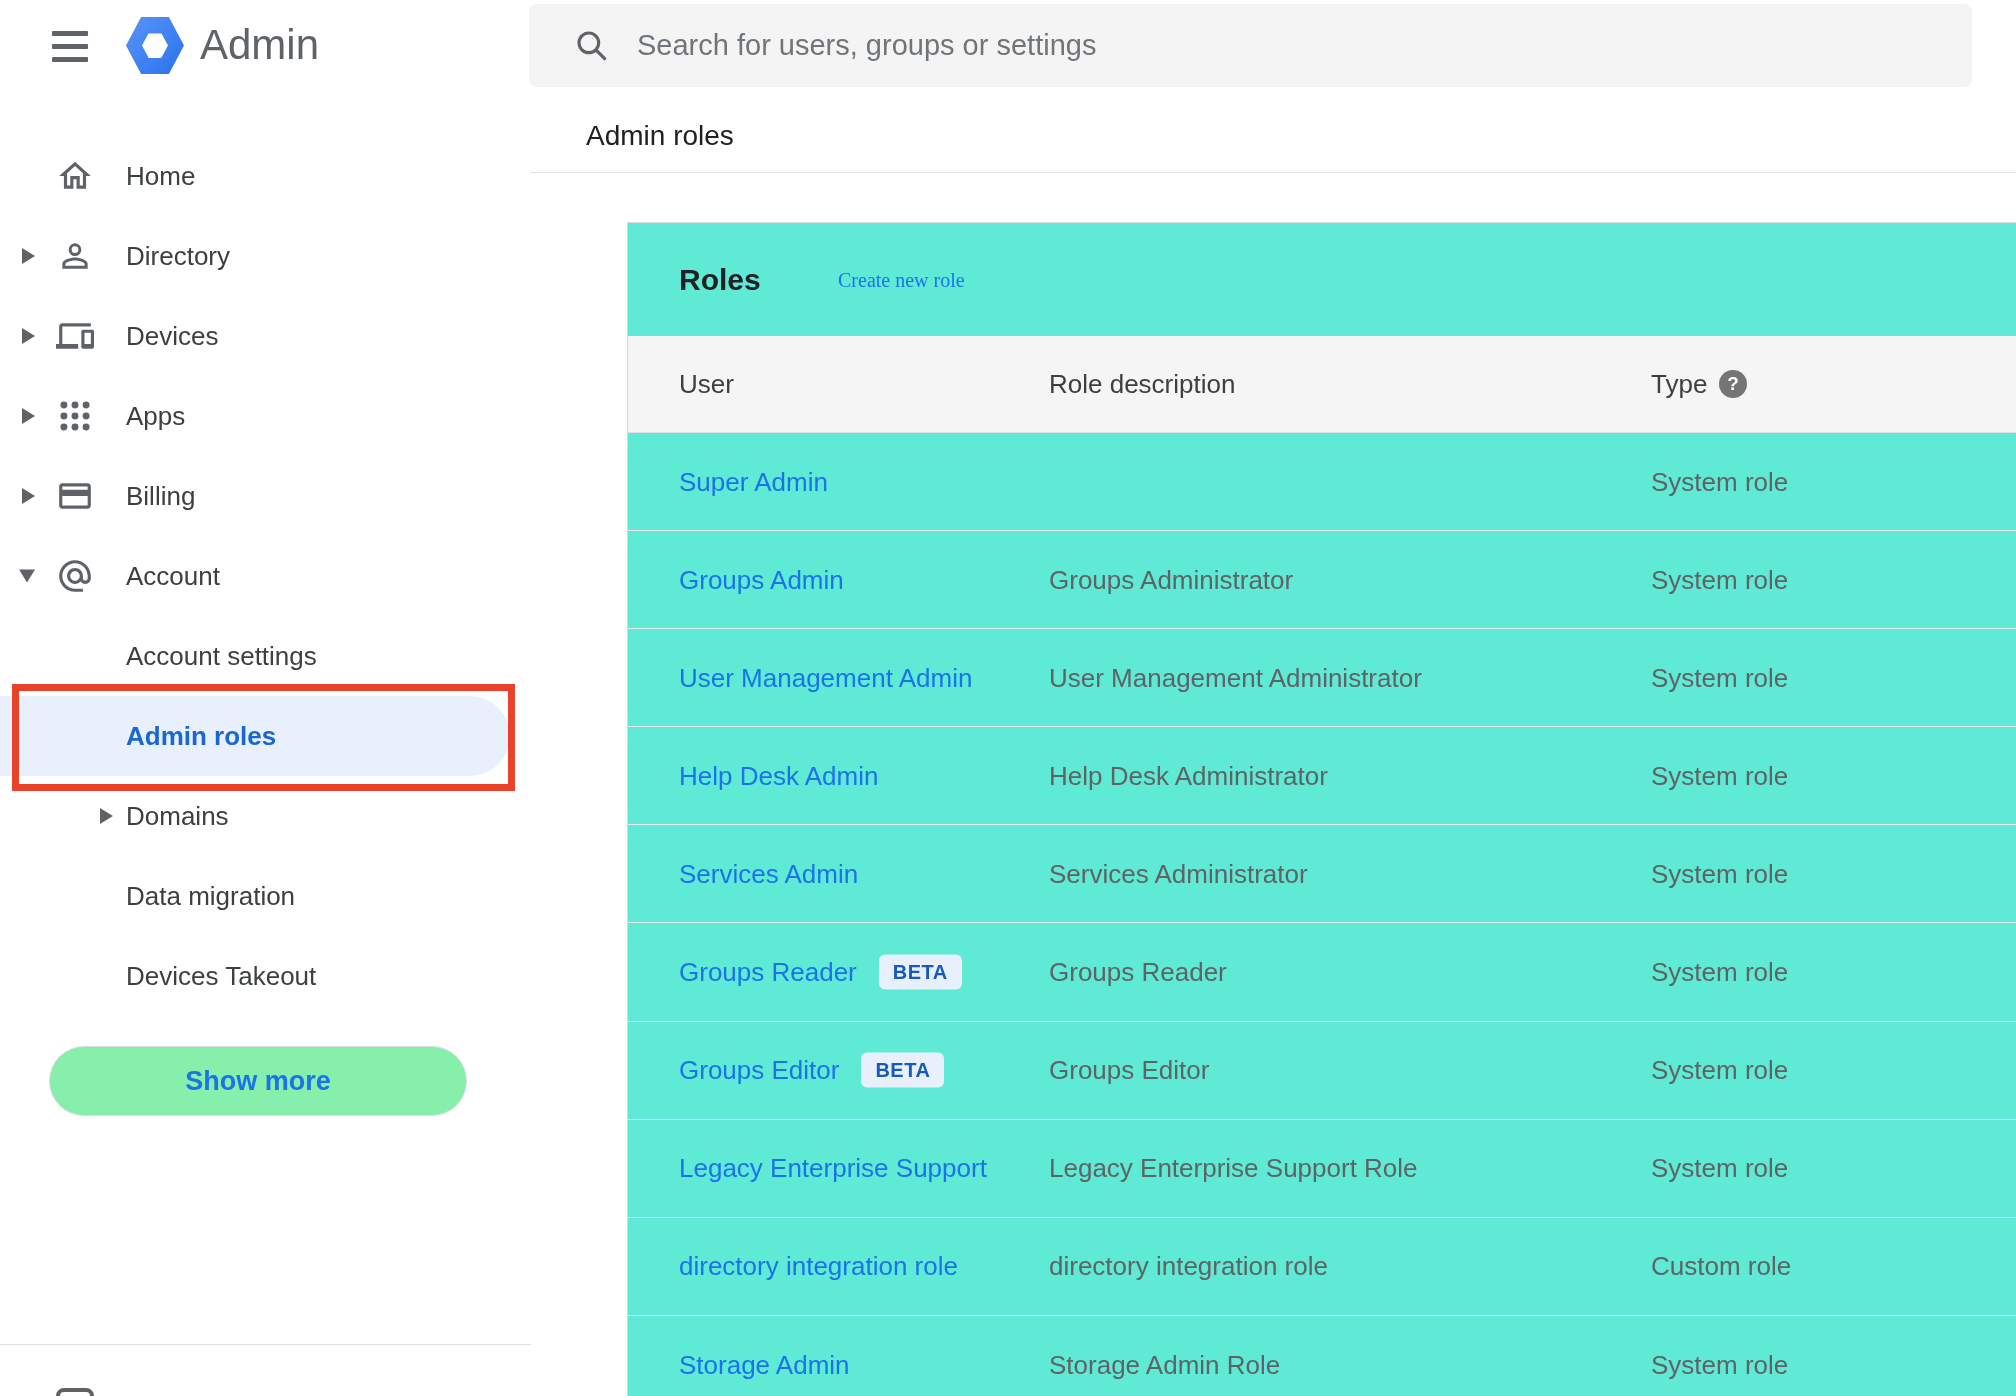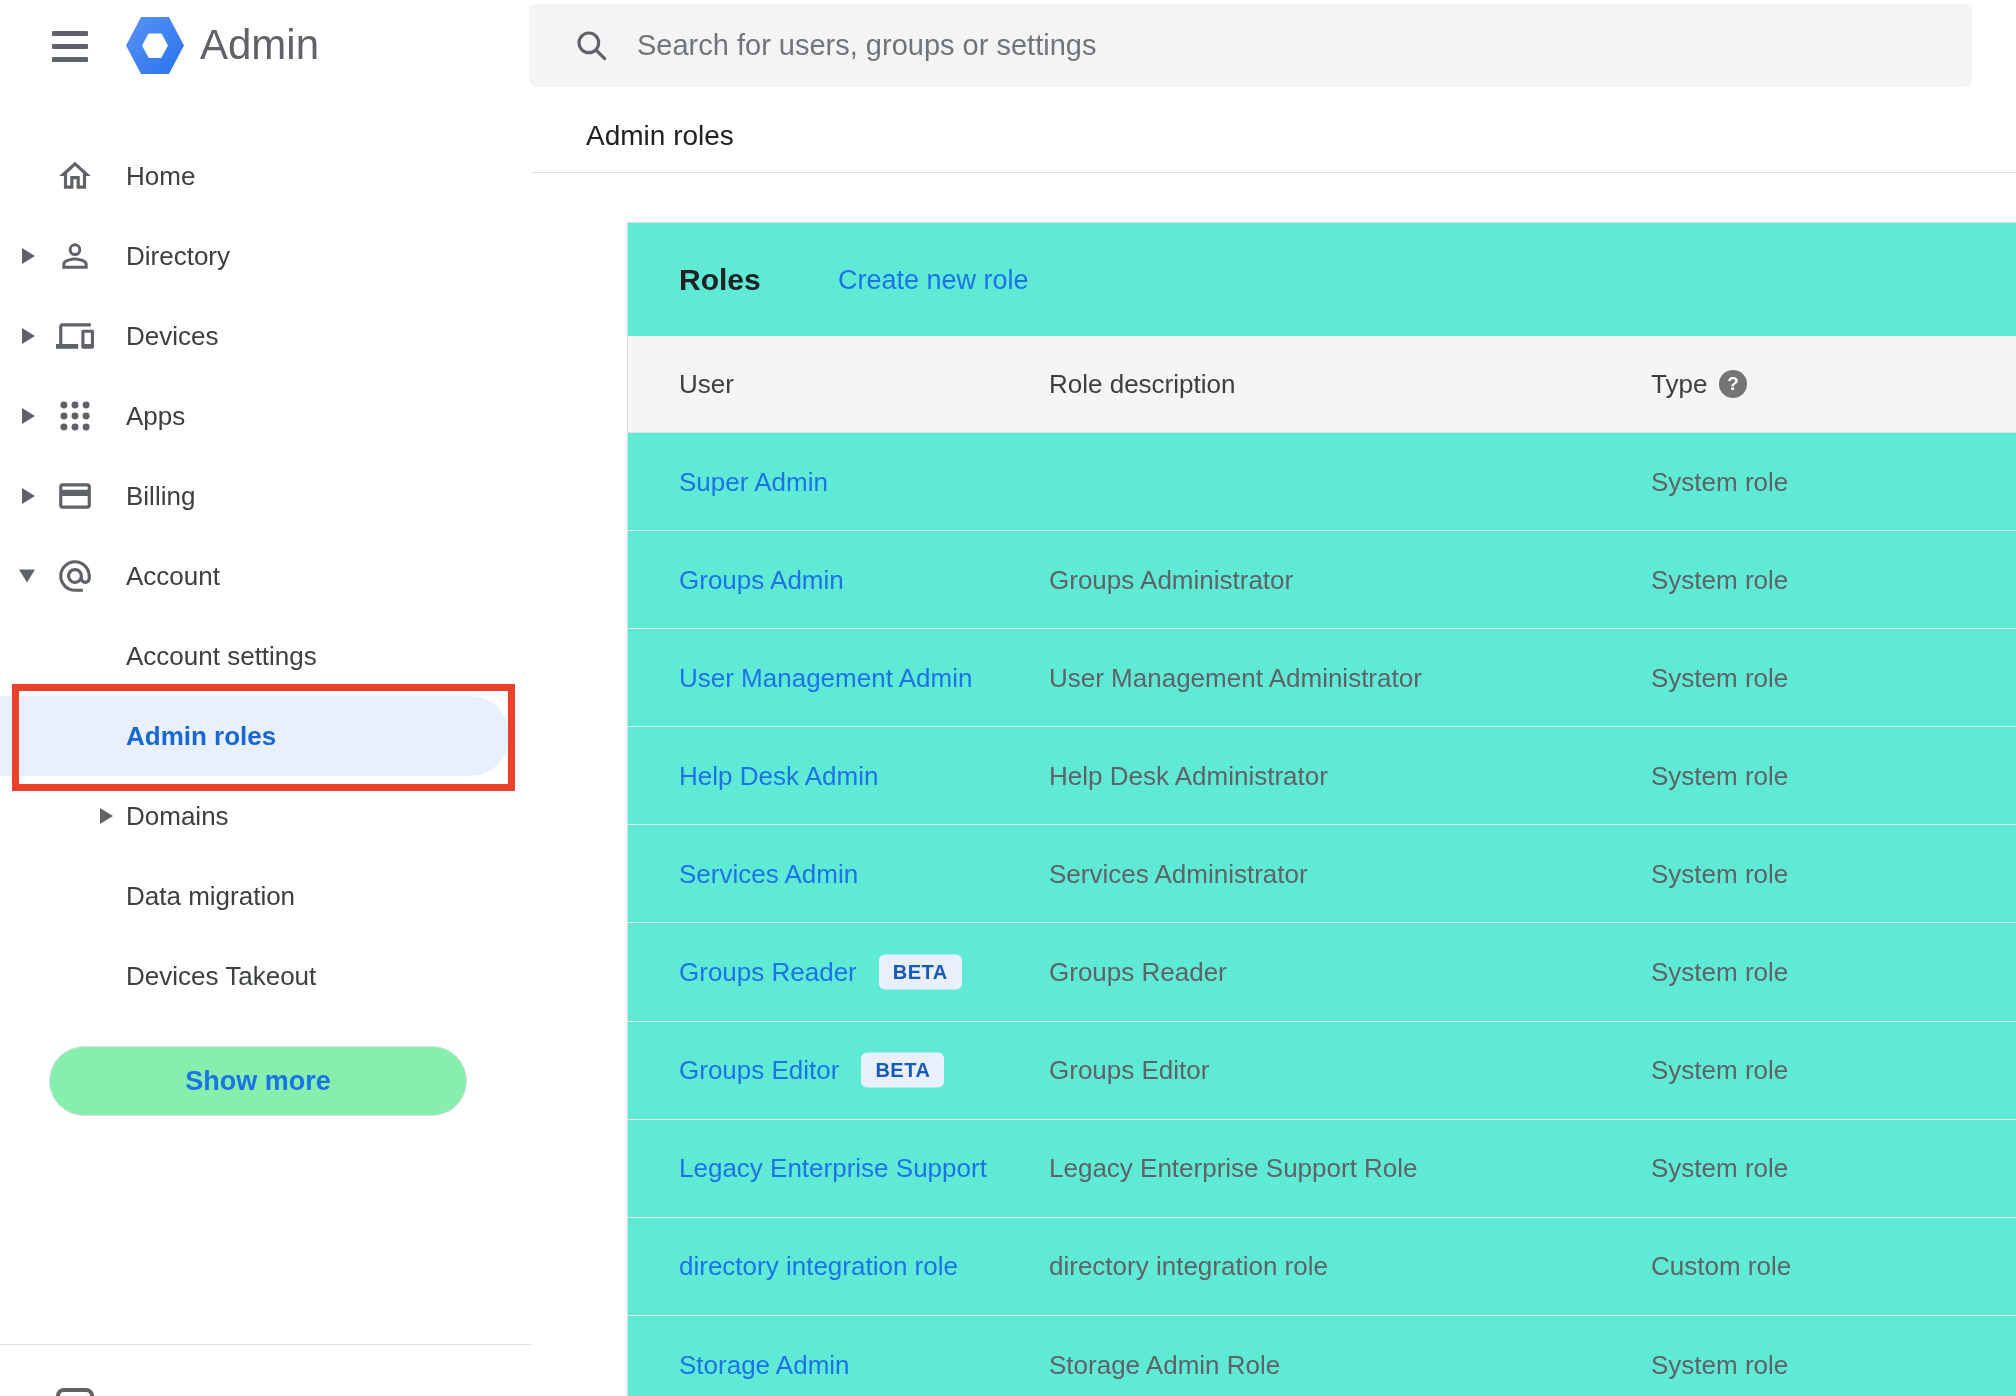--- a/index.html
+++ b/index.html
@@ -52,21 +52,21 @@
   .cut-icon { position:absolute; left:56px; top:1388px; width:38px; height:30px;
     border:4px solid #616161; border-radius:8px; }
 
   
   .card { position:absolute; left:627px; top:222px; width:1389px; height:1174px;
     border-top:1px solid #dadce0; border-left:1px solid #dadce0; background:#5eead4; overflow:hidden; }
   .card-header { position:absolute; top:0; left:0; right:0; height:113px; }
   .panel-title { position:absolute; left:51px; top:50%; transform:translateY(-50%);
     font-size:30px; font-weight:bold; color:#202124; }
   .create-link { position:absolute; left:210px; top:50%; transform:translateY(-50%);
-    font-size:27px; color:#1a73e8; text-decoration:none; cursor:pointer; }
+    font-size:20px; color:#1a73e8; text-decoration:none; cursor:pointer;font-family:Liberation Serif, serif; }
   .thead { position:absolute; top:113px; left:0; right:0; height:97px; background:#f5f5f5;
     border-bottom:1px solid #e0e0e0; }
   .th { position:absolute; top:50%; transform:translateY(-50%); font-size:26px; color:#3c4043; }
   .th.c1 { left:51px; } .th.c2 { left:421px; } .th.c3 { left:1023px; }
   .help-icon { position:absolute; left:1091px; top:50%; transform:translateY(-50%);
     width:28px; height:28px; border-radius:50%; background:#757575; color:#fff;
     font-size:19px; font-weight:bold; text-align:center; line-height:28px; cursor:pointer; }
   .tbody { position:absolute; top:210px; left:0; right:0; bottom:0; }
   .trow { position:relative; height:98.1px; border-bottom:1px solid #e8eaed; }
   .cell { position:absolute; top:50%; transform:translateY(-50%); font-size:26px; white-space:nowrap; }

